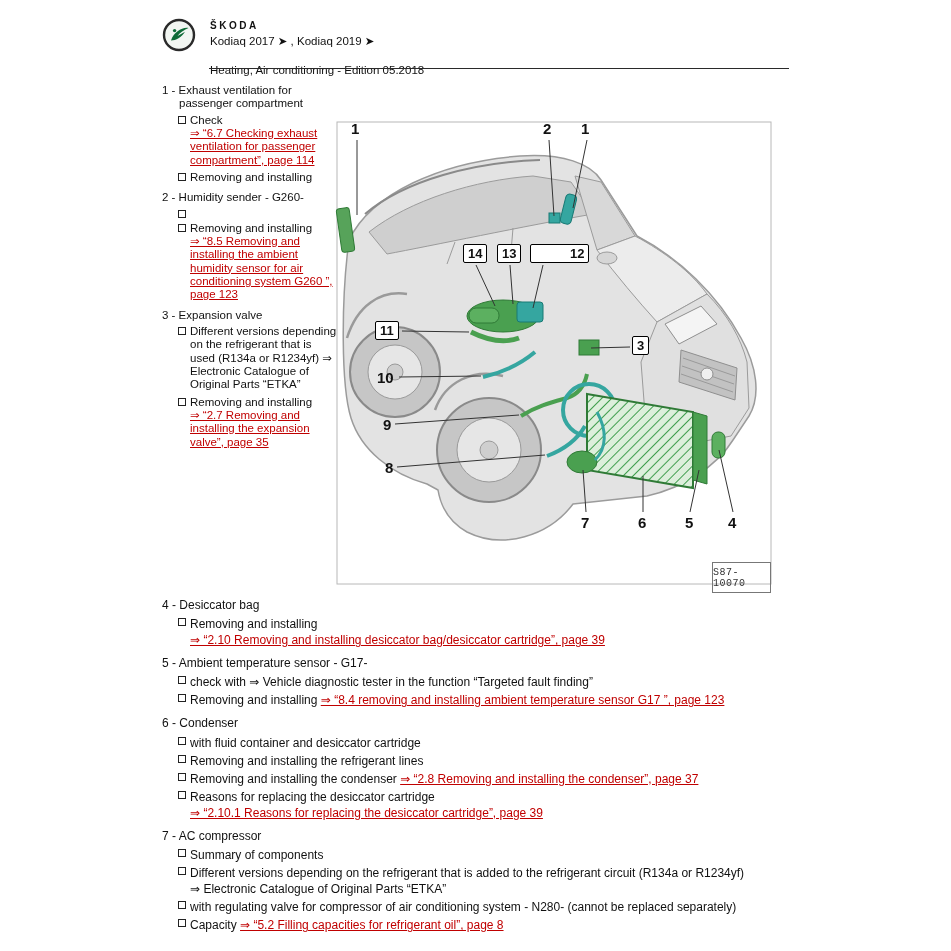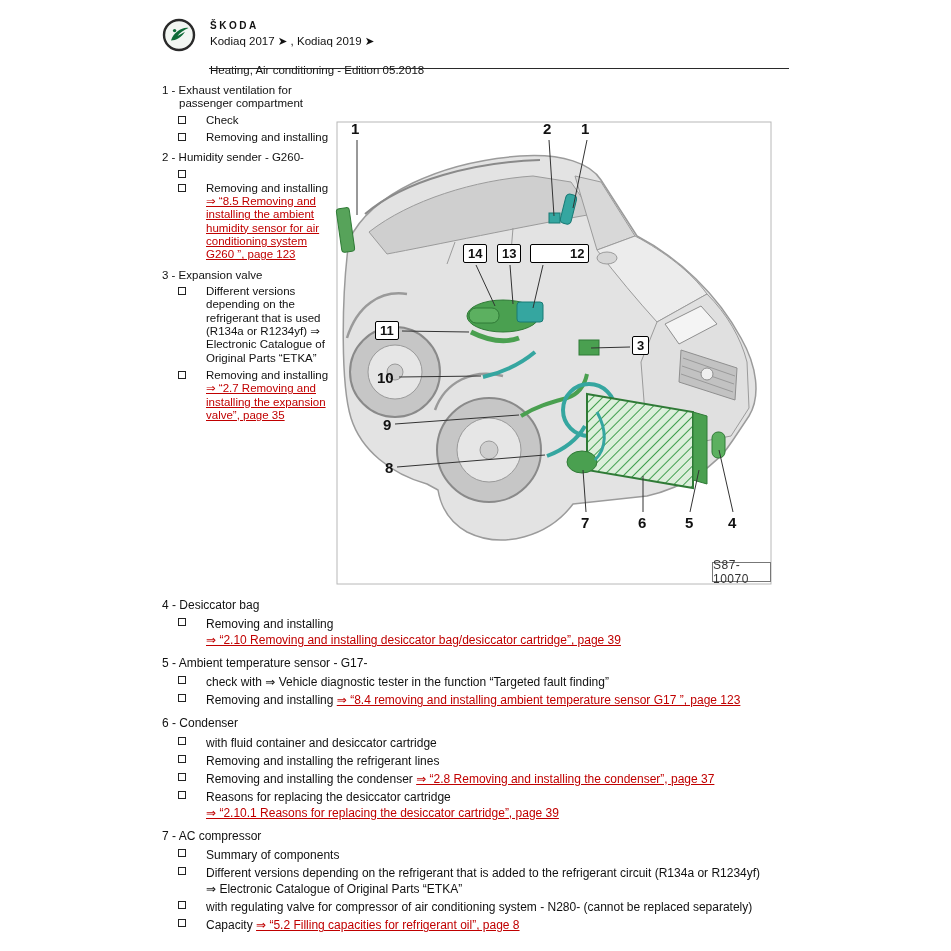--- a/index.html
+++ b/index.html
@@ -13,36 +13,36 @@
   .brand{font-size:10px;font-weight:bold;letter-spacing:2.5px;}
   .models{font-size:11.5px;margin-top:3px;}
   .doc-title{font-size:11.5px;margin-top:16px;}
   .header-rule{position:absolute;left:209px;top:68px;width:580px;border-top:1.3px solid #2a2a2a;}
 
   
   .legend-top{position:absolute;left:162px;top:84px;width:176px;font-size:11.5px;line-height:1.16;}
   .legend-bottom{position:absolute;left:162px;top:597px;width:660px;font-size:12px;line-height:1.34;max-height:354px;overflow:hidden;}
   .legend-item{margin-bottom:7px;}
   .item-title{padding-left:17px;text-indent:-17px;margin-bottom:3px;}
-  .entry{display:flex;gap:20px;margin:0 0 4px 16px;}
+  .entry{display:flex;gap:4px;margin:0 0 4px 16px;}
   .legend-bottom .entry{margin:0 0 2px 16px;}
   .bullet{flex:0 0 auto;width:8px;height:8px;border:1.2px solid #222;margin-top:2px;background:#fff;}
   .entry-text{flex:1;}
   .xref{color:var(--link-red,#c00000);text-decoration:underline;cursor:pointer;}
 
   
   .figure{position:absolute;left:335px;top:110px;width:440px;height:480px;}
   .car{position:absolute;inset:0;}
   .leader{position:absolute;inset:0;}
   .leader line{stroke:#333;stroke-width:1;}
   .callout-layer{position:absolute;inset:0;}
   .callout{position:absolute;font-weight:bold;font-size:15px;white-space:nowrap;}
   .callout.boxed{border:1.5px solid #000;font-size:13px;line-height:17px;padding:0 4px;background:#fff;border-radius:2px;}
-  .fig-id{position:absolute;left:377px;top:452px;width:59px;height:20px;border:1px solid #777;
-          font-size:12px;display:flex;align-items:center;justify-content:center;color:#333;letter-spacing:.5px;}
+  .fig-id{position:absolute;left:377px;top:452px;width:59px;height:31px;border:1px solid #777;
+          font-size:10px;display:flex;align-items:center;justify-content:center;color:#333;letter-spacing:.5px;font-family:Liberation Mono, monospace;}
 </style>
 </head>
 <body>
 
 <div class="page">
 
   <div class="logo">
     <svg width="34" height="34" viewBox="0 0 34 34">
       <circle cx="17" cy="17" r="15" fill="#f2f6f2" stroke="#2a2a2a" stroke-width="2.4"></circle>
       <path d="M 9,22.5 C 12,14 20,9 26.5,10 C 21.5,12 17.5,15 15.5,18 L 23,13.8 C 19.5,19.5 14,22.5 9,22.5 Z" fill="#0e6b37"></path>
@@ -54,21 +54,21 @@
     <div class="models">Kodiaq 2017 ➤ , Kodiaq 2019 ➤</div>
     <div class="doc-title">Heating, Air conditioning - Edition 05.2018</div>
   </div>
   <div class="header-rule"></div>
 
   <section class="legend-top">
       <div class="legend-item">
         <div class="item-title">1 - Exhaust ventilation for passenger compartment</div>
         <div class="entry">
           <span class="bullet"></span>
-          <div class="entry-text"><span class="plain">Check</span><br></div>
+          <div class="entry-text"><span class="plain">Check</span><br><span class="xref">⇒ “6.7 Checking exhaust ventilation for passenger compartment”, page 114</span></div>
         </div>
         <div class="entry">
           <span class="bullet"></span>
           <div class="entry-text"><span class="plain">Removing and installing</span><br></div>
         </div>
       </div>
       <div class="legend-item">
         <div class="item-title">2 - Humidity sender - G260-</div>
         <div class="entry">
           <span class="bullet"></span>

